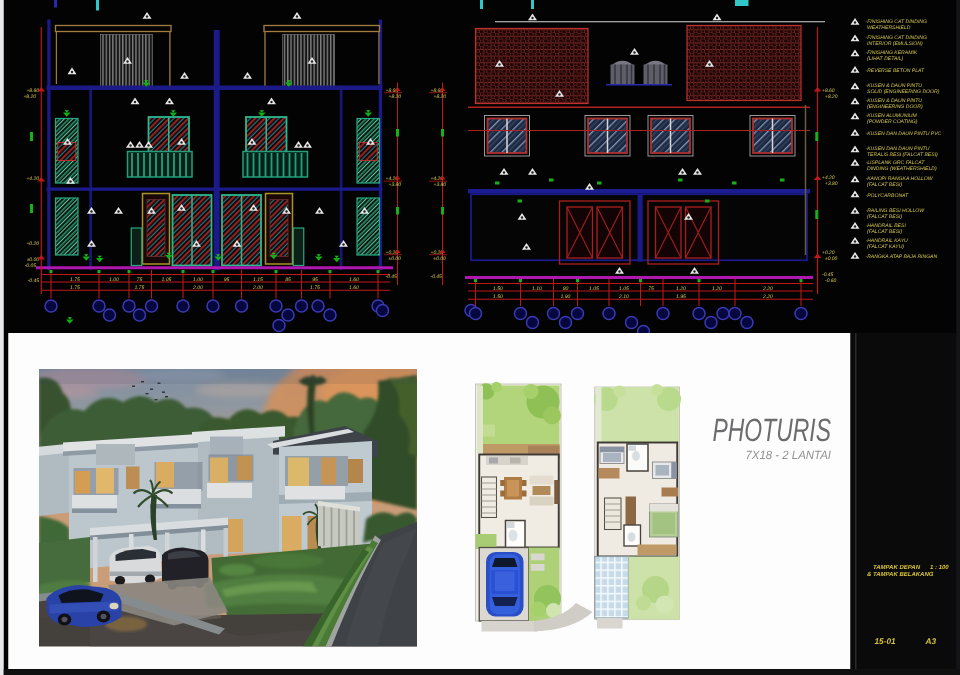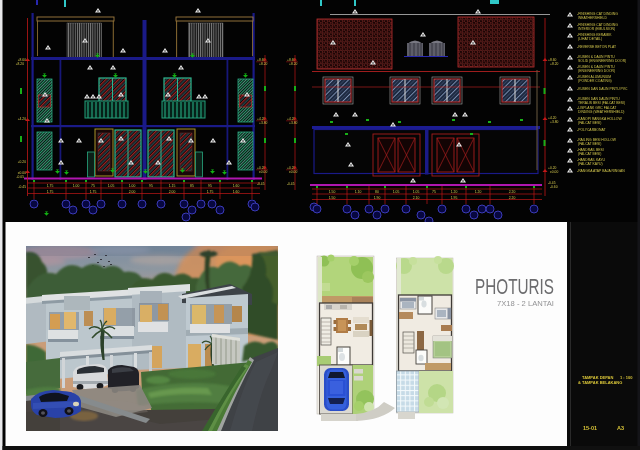--- a/index.html
+++ b/index.html
@@ -1,16 +1,16 @@
 <!DOCTYPE html>
 <html><head>
 <meta charset="utf-8">
 <style>
 html,body{margin:0;padding:0;width:640px;height:450px;overflow:hidden;background:#030303;font-family:"Liberation Sans",sans-serif;}
-#page{position:relative;width:588px;height:450px;background:#030303;}
+#page{position:relative;width:588px;height:450px;background:#030303;font-style:italic;}
 svg{position:absolute;left:0;top:0;}
 </style>
 </head>
 <body>
 <div id="page">
 <svg width="640" height="450" viewBox="0 0 640 450">
 <defs>
 <pattern id="slats" width="2.2" height="8" patternUnits="userSpaceOnUse">
   <rect width="2.2" height="8" fill="#141414"></rect>
   <rect x="0" width="0.9" height="8" fill="#7e7e7e"></rect>

